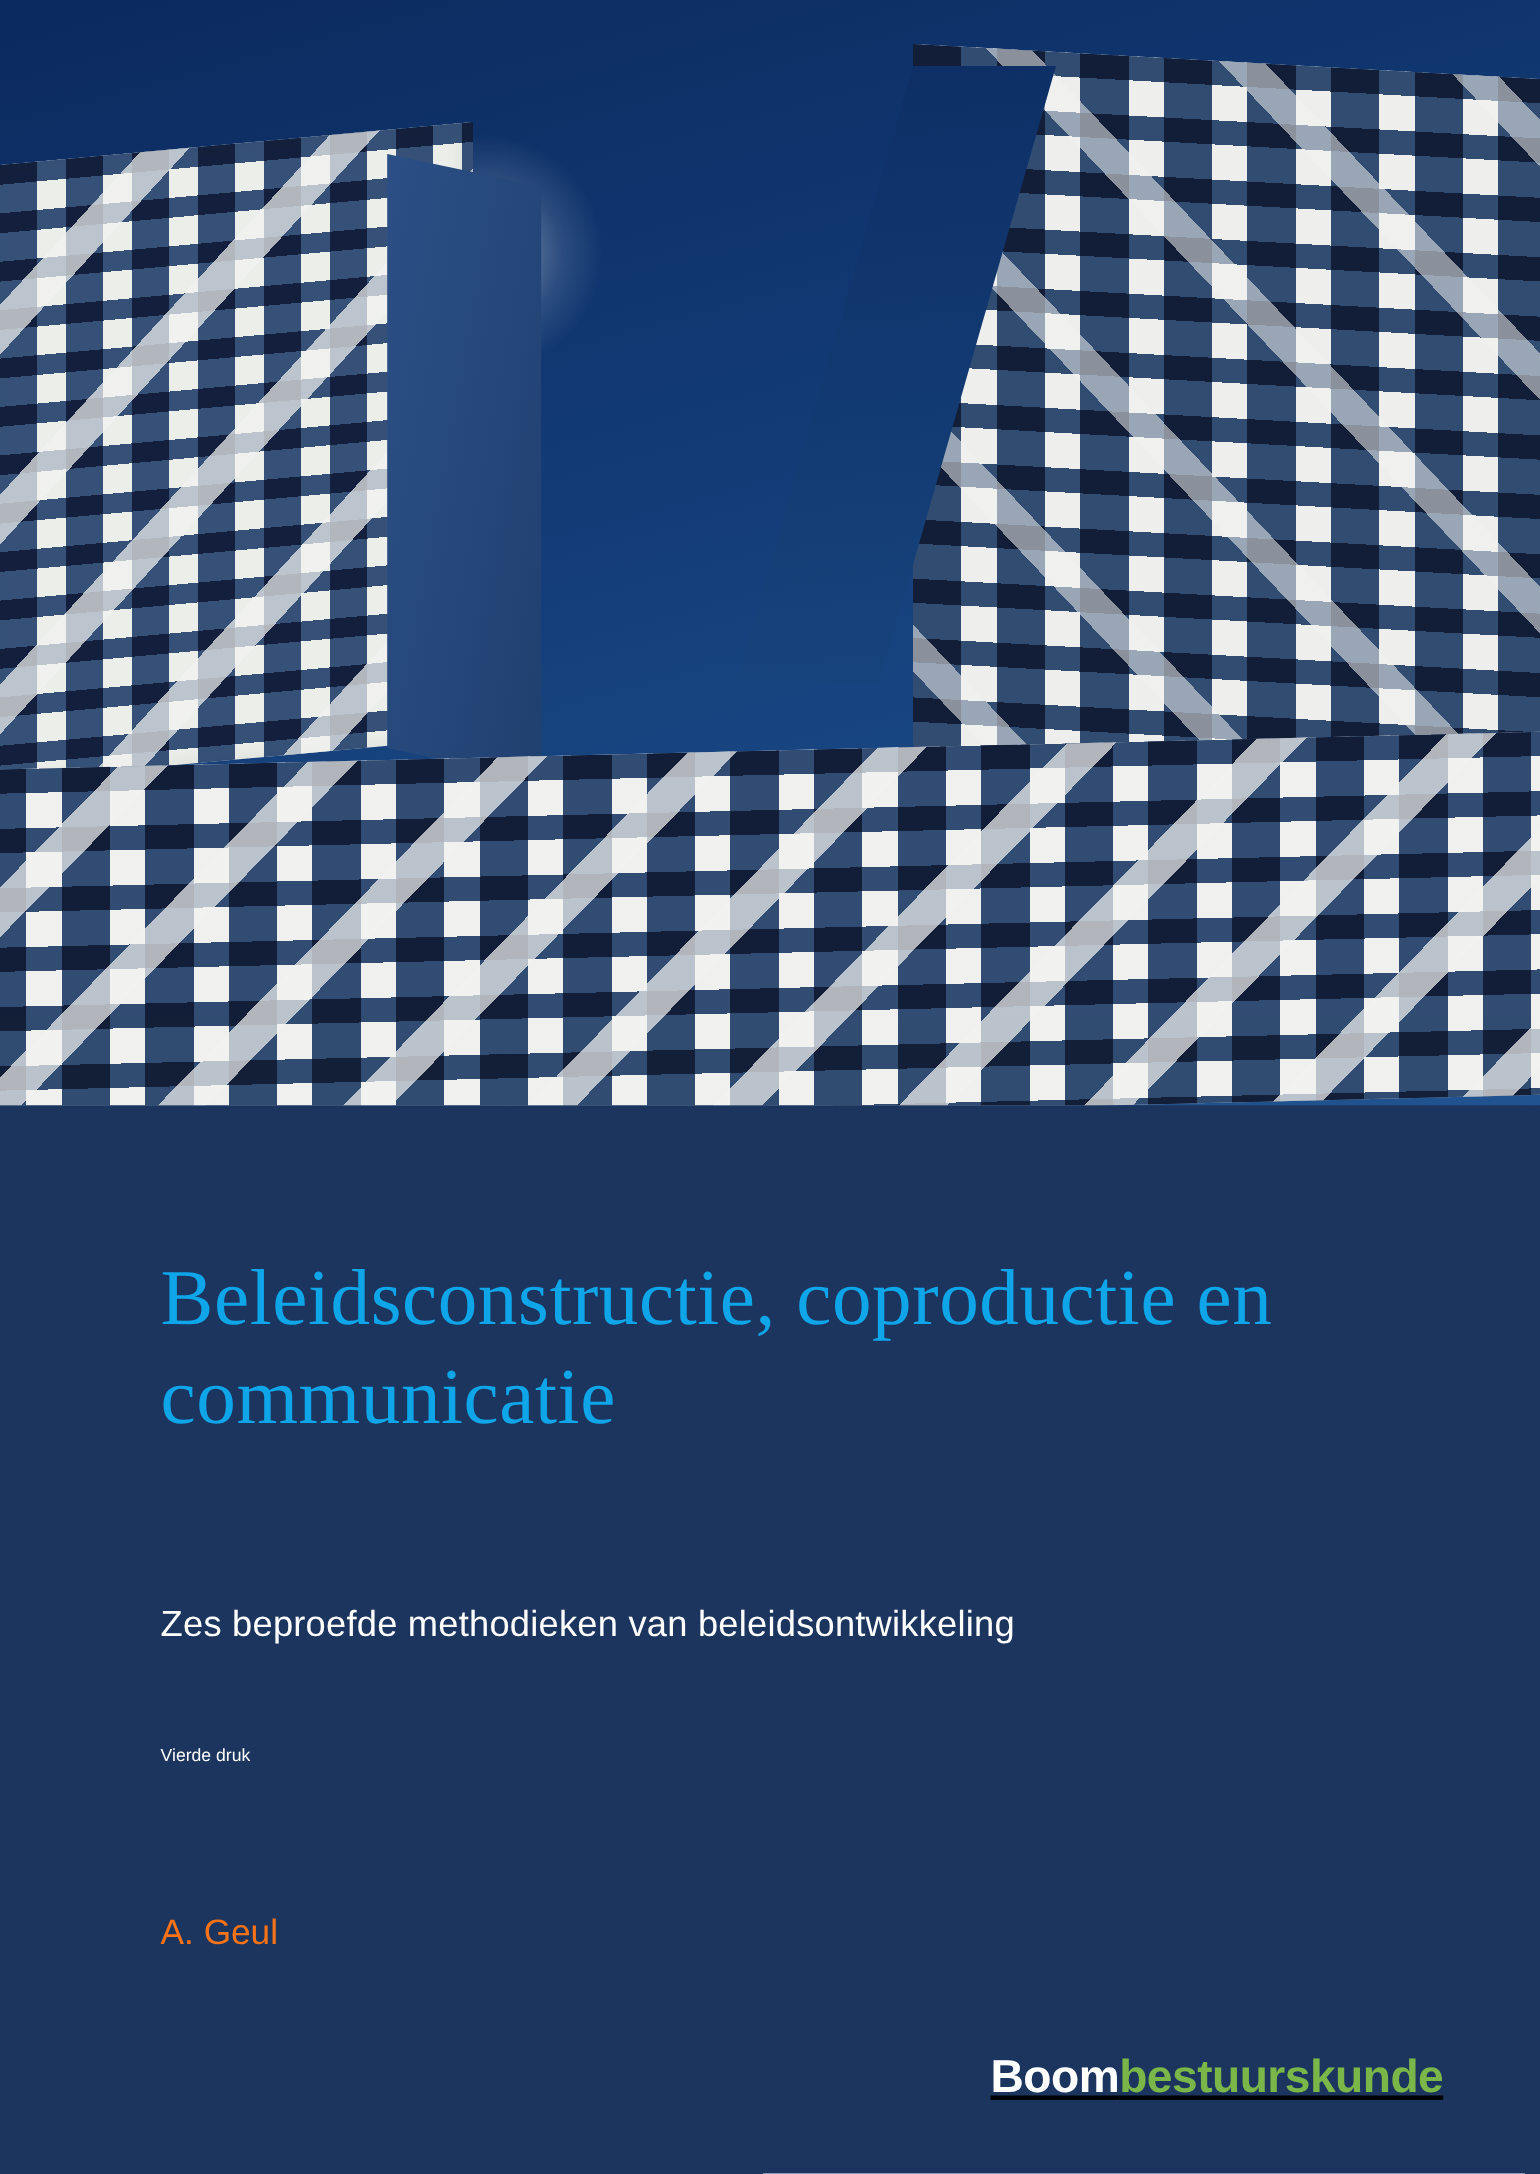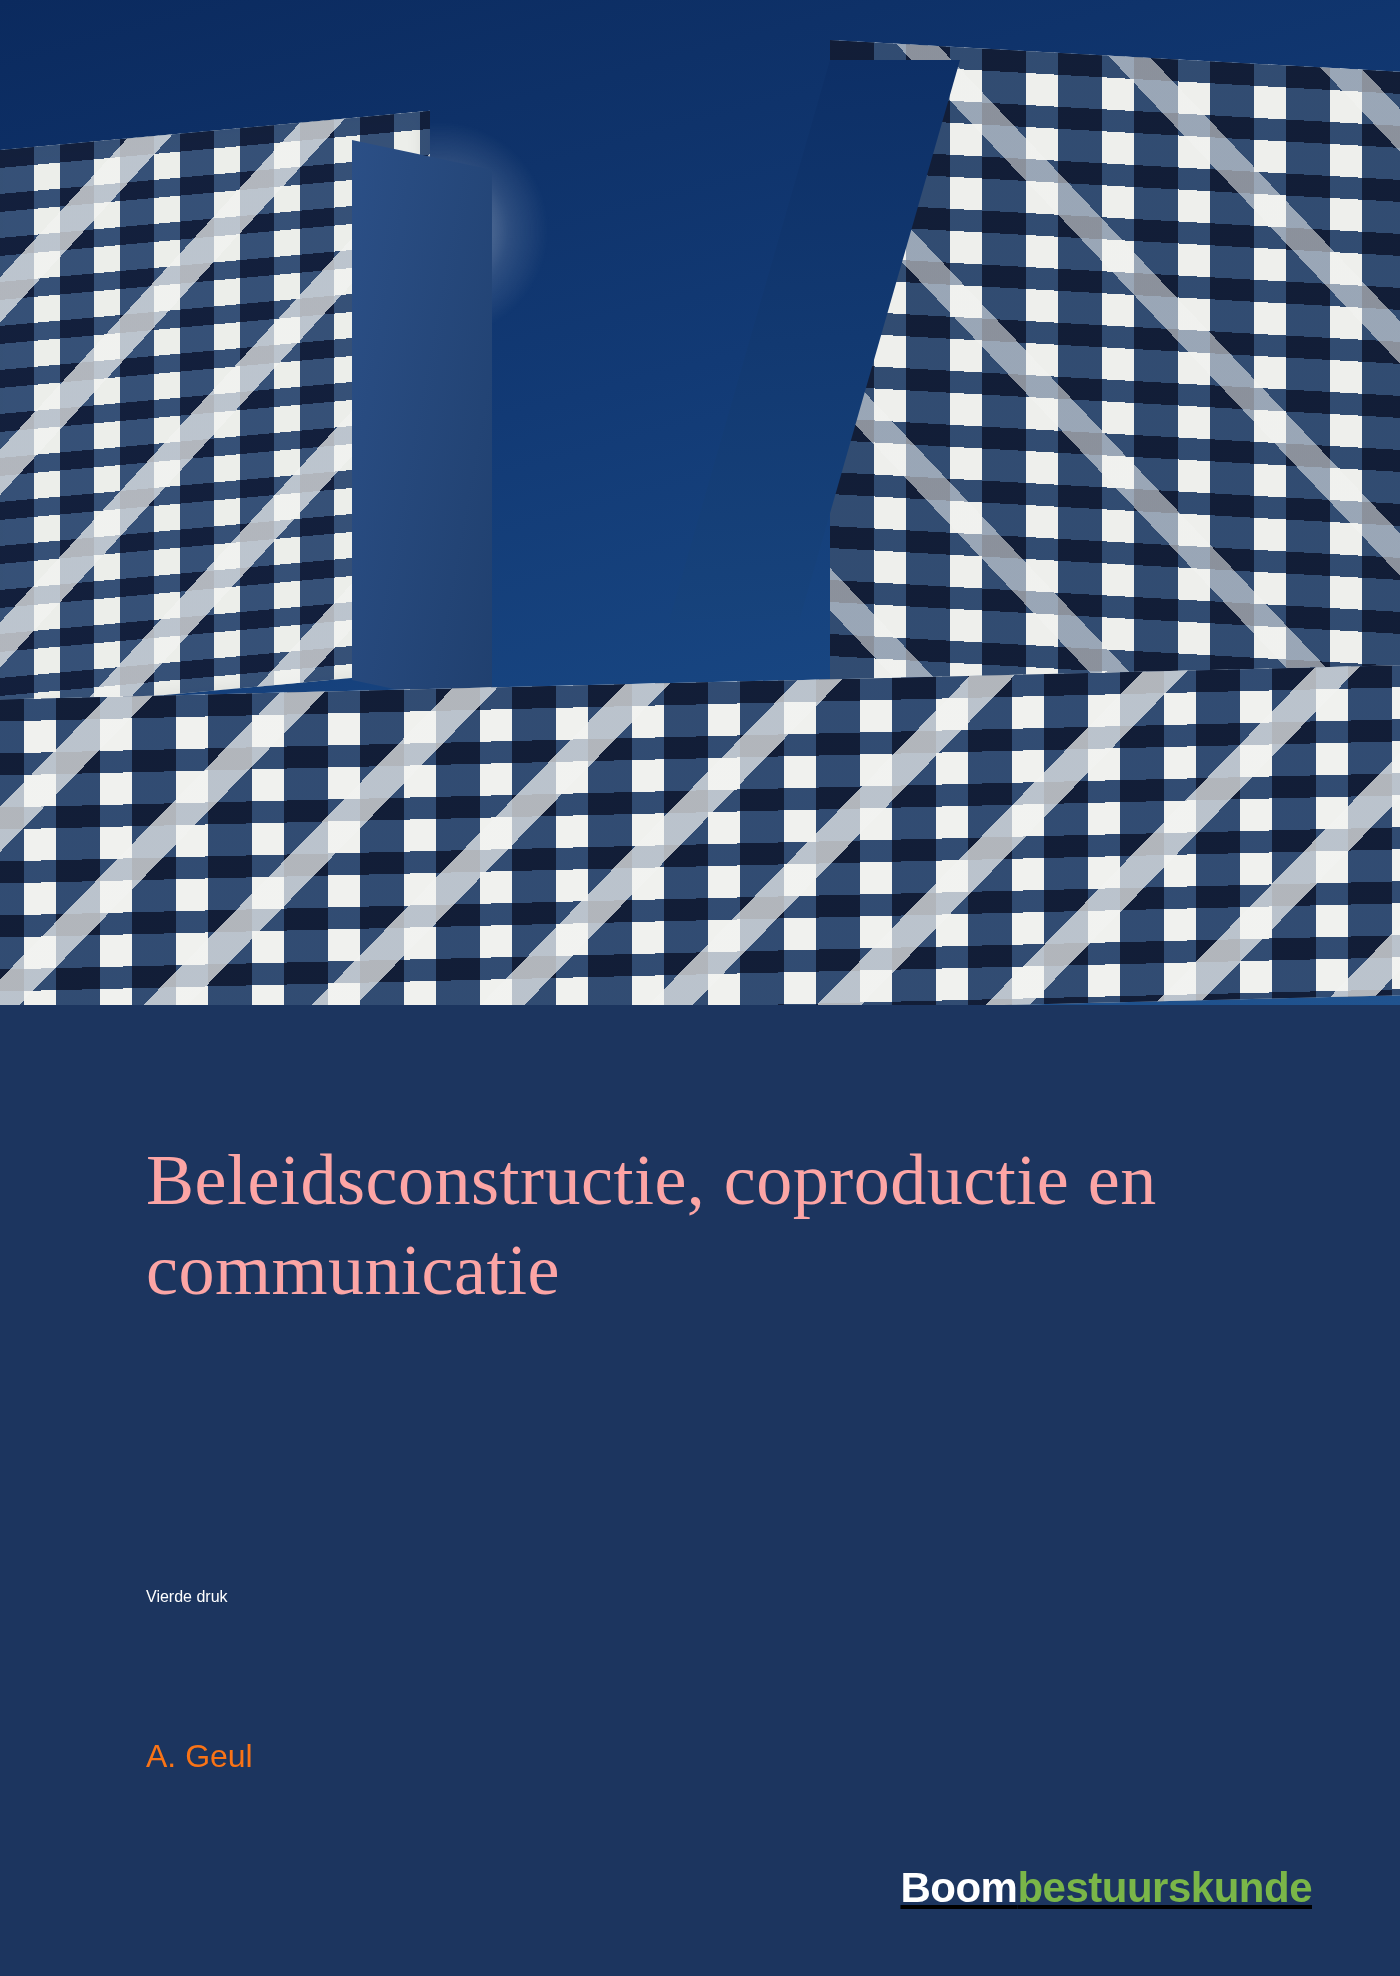--- a/index.html
+++ b/index.html
@@ -160,21 +160,21 @@
     top: 1005px;
     width: 1400px;
     height: 971px;
     background: #1c355f;
   }
   .title {
     position: absolute;
     left: 146px;
     top: 130px;
     width: 1050px;
-    color: #fca5a5;
+    color: #0ea5e9;
     font-family: "Liberation Serif", serif;
     font-size: 72px;
     line-height: 1.25;
     font-weight: 400;
     letter-spacing: 0.5px;
   }
   .subtitle {
     position: absolute;
     left: 146px;
     top: 452px;
@@ -240,20 +240,21 @@
 
     <div class="bld-base-shadow"></div>
     <div class="bld bld-base">
       <div class="win-grid"></div>
       <div class="diag"></div>
     </div>
   </div>
 
   <div class="text-area">
     <div class="title">Beleidsconstructie, coproductie en communicatie</div>
+    <div class="subtitle">Zes beproefde methodieken van beleidsontwikkeling</div>
     <div class="edition">Vierde druk</div>
     <div class="author">A. Geul</div>
     <div class="publisher">
       <span class="boom">Boom</span><span class="imprint">bestuurskunde</span>
     </div>
   </div>
 
 </div>
 
 </body></html>

